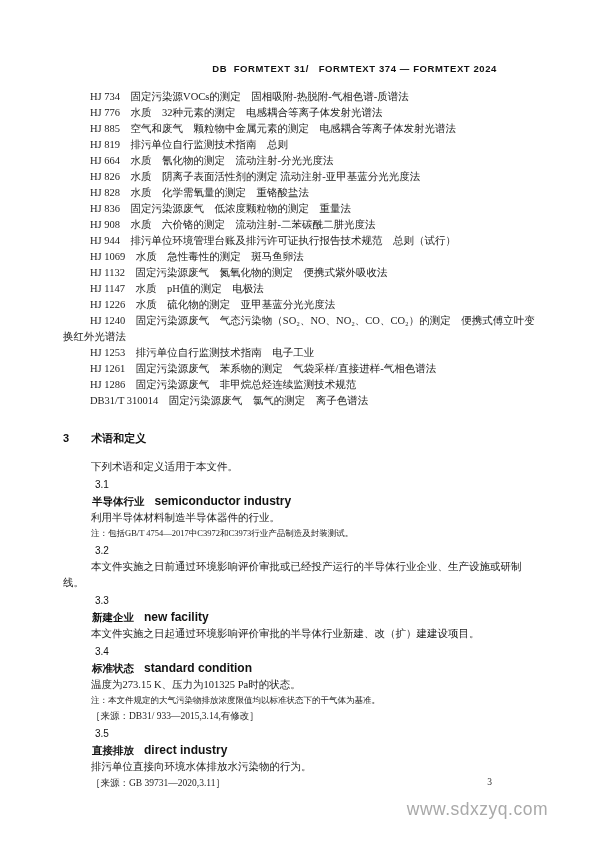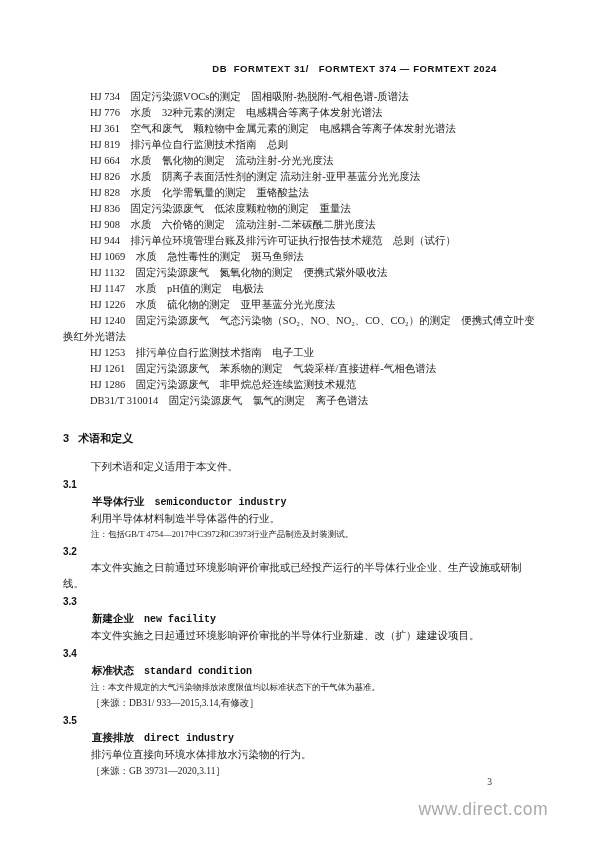--- a/index.html
+++ b/index.html
@@ -25,37 +25,37 @@
     font-size:10.5px; line-height:16px;
   }
 
   .ref-item { text-indent:27px; white-space:normal; }
 
   .section-heading {
     margin-top:21px;
     font-family:"Liberation Sans","DejaVu Sans",sans-serif;
     font-weight:bold; font-size:11px; line-height:16px; color:#111;
   }
-  .section-heading .sec-title { margin-left:9px; }
+  .section-heading .sec-title { margin-left:22px; }
 
   .intro { margin-top:13px; text-indent:28px; line-height:16px;font-family:Liberation Mono, monospace; }
 
   .term-id {
     margin-top:2px;
     font-family:"Liberation Sans","DejaVu Sans",sans-serif;
-    font-weight:bold; font-size:10px; line-height:16px; color:#111;
+    font-weight:normal; font-size:10px; line-height:16px; color:#111;margin-left:32px;
   }
   .term-head { margin-left:29px; line-height:16px; }
   .term-zh {
     font-family:"Liberation Sans","DejaVu Sans",sans-serif;
     font-weight:bold; font-size:10.5px; color:#111;
   }
   .term-en {
-    font-family:Liberation Mono, monospace;
-    font-weight:bold; font-size:10px; margin-left:10px; color:#111;
+    font-family:Liberation Sans, sans-serif;
+    font-weight:bold; font-size:12px; margin-left:10px; color:#111;
   }
   .term-def { text-indent:28px; line-height:16px; }
   .term-note { margin-left:28px; font-size:8.5px; line-height:15px; color:#222; }
   .term-source { margin-left:28px; font-size:9.5px; line-height:16px; }
 
   .page-number {
     position:absolute; top:777px; right:69px;
     font-size:9.5px; color:#333;
   }
   .watermark {
@@ -69,21 +69,21 @@
 
 <div class="page">
 
   <div class="doc-header">DB  FORMTEXT 31/   FORMTEXT 374 — FORMTEXT 2024</div>
 
   <div class="content">
 
     <div>
       <div class="ref-item">HJ 734　固定污染源VOCs的测定　固相吸附-热脱附-气相色谱-质谱法</div>
       <div class="ref-item">HJ 776　水质　32种元素的测定　电感耦合等离子体发射光谱法</div>
-      <div class="ref-item">HJ 361　空气和废气　颗粒物中金属元素的测定　电感耦合等离子体发射光谱法</div>
+      <div class="ref-item">HJ 885　空气和废气　颗粒物中金属元素的测定　电感耦合等离子体发射光谱法</div>
       <div class="ref-item">HJ 819　排污单位自行监测技术指南　总则</div>
       <div class="ref-item">HJ 664　水质　氰化物的测定　流动注射-分光光度法</div>
       <div class="ref-item">HJ 826　水质　阴离子表面活性剂的测定 流动注射-亚甲基蓝分光光度法</div>
       <div class="ref-item">HJ 828　水质　化学需氧量的测定　重铬酸盐法</div>
       <div class="ref-item">HJ 836　固定污染源废气　低浓度颗粒物的测定　重量法</div>
       <div class="ref-item">HJ 908　水质　六价铬的测定　流动注射-二苯碳酰二肼光度法</div>
       <div class="ref-item">HJ 944　排污单位环境管理台账及排污许可证执行报告技术规范　总则（试行）</div>
       <div class="ref-item">HJ 1069　水质　急性毒性的测定　斑马鱼卵法</div>
       <div class="ref-item">HJ 1132　固定污染源废气　氮氧化物的测定　便携式紫外吸收法</div>
       <div class="ref-item">HJ 1147　水质　pH值的测定　电极法</div>
@@ -121,31 +121,32 @@
         <span class="term-zh">新建企业</span><span class="term-en">new facility</span>
       </div>
       <div class="term-def">本文件实施之日起通过环境影响评价审批的半导体行业新建、改（扩）建建设项目。</div>
     </div>
 
     <div>
       <div class="term-id">3.4</div>
       <div class="term-head">
         <span class="term-zh">标准状态</span><span class="term-en">standard condition</span>
       </div>
+      <div class="term-def">温度为273.15 K、压力为101325 Pa时的状态。</div>
       <div class="term-note">注：本文件规定的大气污染物排放浓度限值均以标准状态下的干气体为基准。</div>
       <div class="term-source">［来源：DB31/ 933—2015,3.14,有修改］</div>
     </div>
 
     <div>
       <div class="term-id">3.5</div>
       <div class="term-head">
         <span class="term-zh">直接排放</span><span class="term-en">direct industry</span>
       </div>
       <div class="term-def">排污单位直接向环境水体排放水污染物的行为。</div>
       <div class="term-source">［来源：GB 39731—2020,3.11］</div>
     </div>
 
   </div>
 
   <div class="page-number">3</div>
-  <div class="watermark">www.direct.com</div>
+  <div class="watermark">www.sdxzyq.com</div>
 
 </div>
 
 </body></html>

